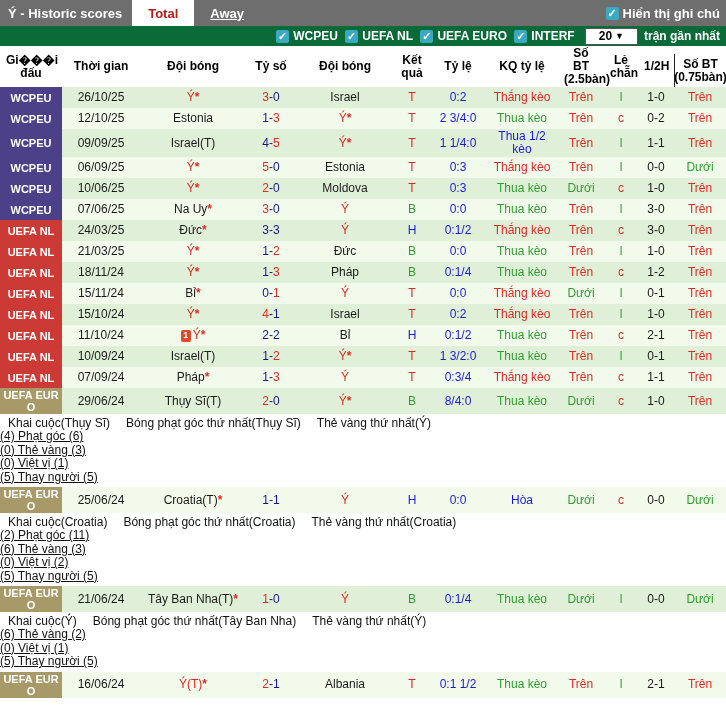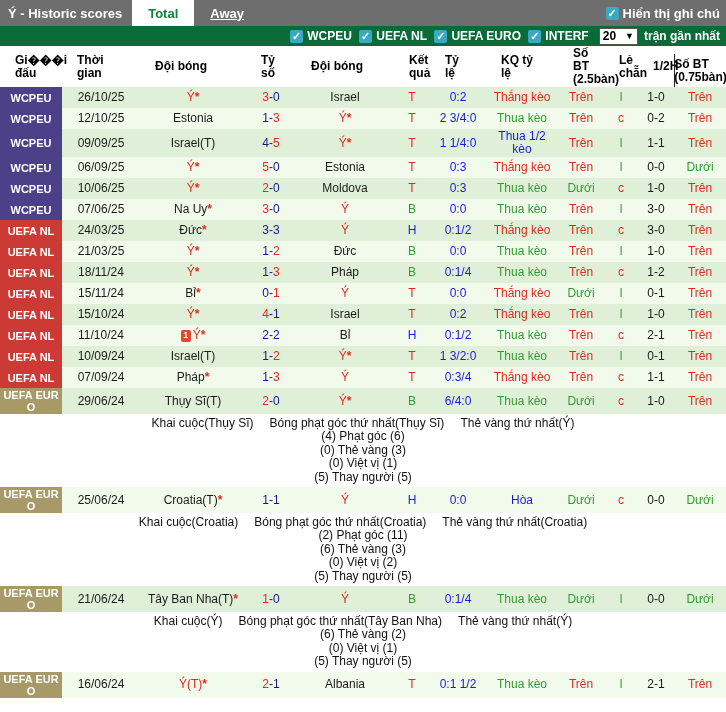--- a/index.html
+++ b/index.html
@@ -4,68 +4,68 @@
 <style>
   * { margin:0; padding:0; box-sizing:border-box; }
   html,body { background:#fff; }
   body { width:726px; font-family:"Liberation Sans", sans-serif; }
   .app { width:726px; height:712px; overflow:hidden; background:#fff; }
 
   
   .topbar { height:26px; background:#6e6e6e; display:flex; align-items:stretch; color:#fff; }
   .title { font-size:13px; font-weight:bold; display:flex; align-items:center; padding:0 10px 0 8px; }
   .tab { font-size:13px; font-weight:bold; display:flex; align-items:center; padding:0 16px; cursor:pointer; }
-  .tab.active { background:#fff; color:#15803d; }
+  .tab.active { background:#fff; color:#b91c1c; }
   .tab.inactive { text-decoration:underline; }
   .topbar-right { margin-left:auto; display:flex; align-items:center; padding-right:6px; gap:4px; font-size:13px; font-weight:bold; }
 
   .checkbox { display:inline-flex; width:13px; height:13px; background:#3aa9c2; color:#fff;
               font-size:11px; line-height:13px; align-items:center; justify-content:center;
               border-radius:2px; font-weight:bold; }
 
   
   .filterbar { height:20px; background:#0a6b38; display:flex; align-items:center;
                justify-content:flex-end; gap:6px; padding:0 6px; color:#fff;
                font-size:12px; font-weight:bold; }
   .filter-item { display:inline-flex; align-items:center; gap:4px; cursor:pointer; }
   .select { background:#fff; color:#000; font-weight:bold; font-size:12px; border:1px solid #555;
-            padding:0 3px; display:inline-flex; align-items:center; gap:9px; height:17px; cursor:pointer; }
+            padding:0 13px; display:inline-flex; align-items:center; gap:3px; height:17px; cursor:pointer; }
   .select .caret { font-size:9px; }
 
   
   .grid { width:726px; }
   .row { display:grid; grid-template-columns:62px 78px 106px 50px 98px 36px 56px 72px 46px 34px 36px 52px;
          align-items:center; min-height:21px; background:#f2faec; }
   .row.dark { background:#e0f0d8; }
   .row.header { background:#fff; min-height:30px; font-weight:bold; }
   .cell { text-align:center; font-size:12px; color:#1a1a1a; line-height:13px; padding:1px 1px; }
-  .hcell { text-align:left; font-size:12px; line-height:13px; padding:1px 15px; color:#000; }
+  .hcell { text-align:center; font-size:12px; line-height:13px; padding:1px 6px; color:#000; }
   .hcell.lastcol { border-left:1px solid #222; align-self:stretch; display:flex; align-items:center; justify-content:center;margin-top:8px; }
   .league { align-self:stretch; display:flex; align-items:center; justify-content:center;
             color:#fff; font-weight:bold; font-size:11px; line-height:12px; word-break:break-all;
             text-align:center; padding:1px 2px; }
   .lg-wc { background:#4c4088; }
   .lg-nl { background:#cb3a35; }
   .lg-eu { background:#a89a68; }
 
   .c-red   { color:#e02a21; }
   .c-green { color:#2f9e2f; }
   .c-blue  { color:#1a1adc; }
   .c-navy  { color:#16168c; }
   .c-black { color:#1a1a1a; }
   .star { color:#e02a21; font-weight:bold; }
   .card-badge { display:inline-flex; width:10px; height:12px; background:#e2492c; color:#fff;
                 font-size:9px; font-weight:bold; align-items:center; justify-content:center;
                 border-radius:2px; margin-right:2px; vertical-align:middle; }
 
   
-  .note { grid-column:1 / -1; background:#fff; text-align:center; font-size:12px; color:#111;
+  .note { grid-column:1 / -1; background:#fff; text-align:left; font-size:12px; color:#111;
           padding:2px 0 3px 0; line-height:14px; }
   .note-head span { display:inline-block; margin:0 8px; }
-  .note-line { line-height:13.5px; }
+  .note-line { line-height:13.5px;text-decoration:underline; }
 </style>
 </head>
 <body>
 
 <div class="app">
 
   <div class="topbar">
     <div class="title">Ý - Historic scores</div>
     <div class="tab active">Total</div>
     <div class="tab inactive">Away</div>
@@ -293,21 +293,21 @@
           <div class="cell c-red">c</div>
           <div class="cell">1-1</div>
           <div class="cell c-red">Trên</div>
         </div><div class="row dark">
           <div class="league lg-eu">UEFA EURO</div>
           <div class="cell">29/06/24</div>
           <div class="cell"><span class="c-black">Thụy Sĩ(T)</span></div>
           <div class="cell"><span class="c-red">2</span><span class="c-navy">-</span><span class="c-navy">0</span></div>
           <div class="cell"><span class="c-red">Ý</span><span class="star">*</span></div>
           <div class="cell c-green">B</div>
-          <div class="cell c-blue">6/4:0</div>
+          <div class="cell c-blue">8/4:0</div>
           <div class="cell c-green">Thua kèo</div>
           <div class="cell c-green">Dưới</div>
           <div class="cell c-red">c</div>
           <div class="cell">1-0</div>
           <div class="cell c-red">Trên</div>
         </div><div class="row" style="background: rgb(255, 255, 255);">
           <div class="note">
             <div class="note-head"><span>Khai cuộc(Thụy Sĩ)</span><span>Bóng phạt góc thứ nhất(Thụy Sĩ)</span><span>Thẻ vàng thứ nhất(Ý)</span></div>
             <div class="note-line">(4) Phạt góc (6)</div>
             <div class="note-line">(0) Thẻ vàng (3)</div>

